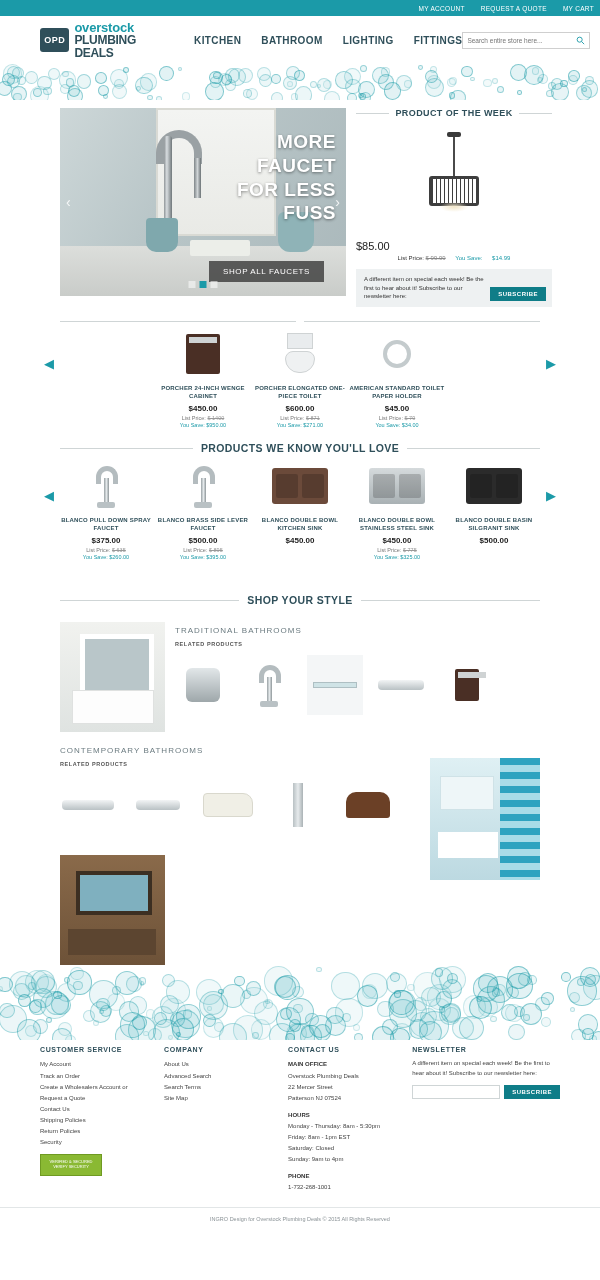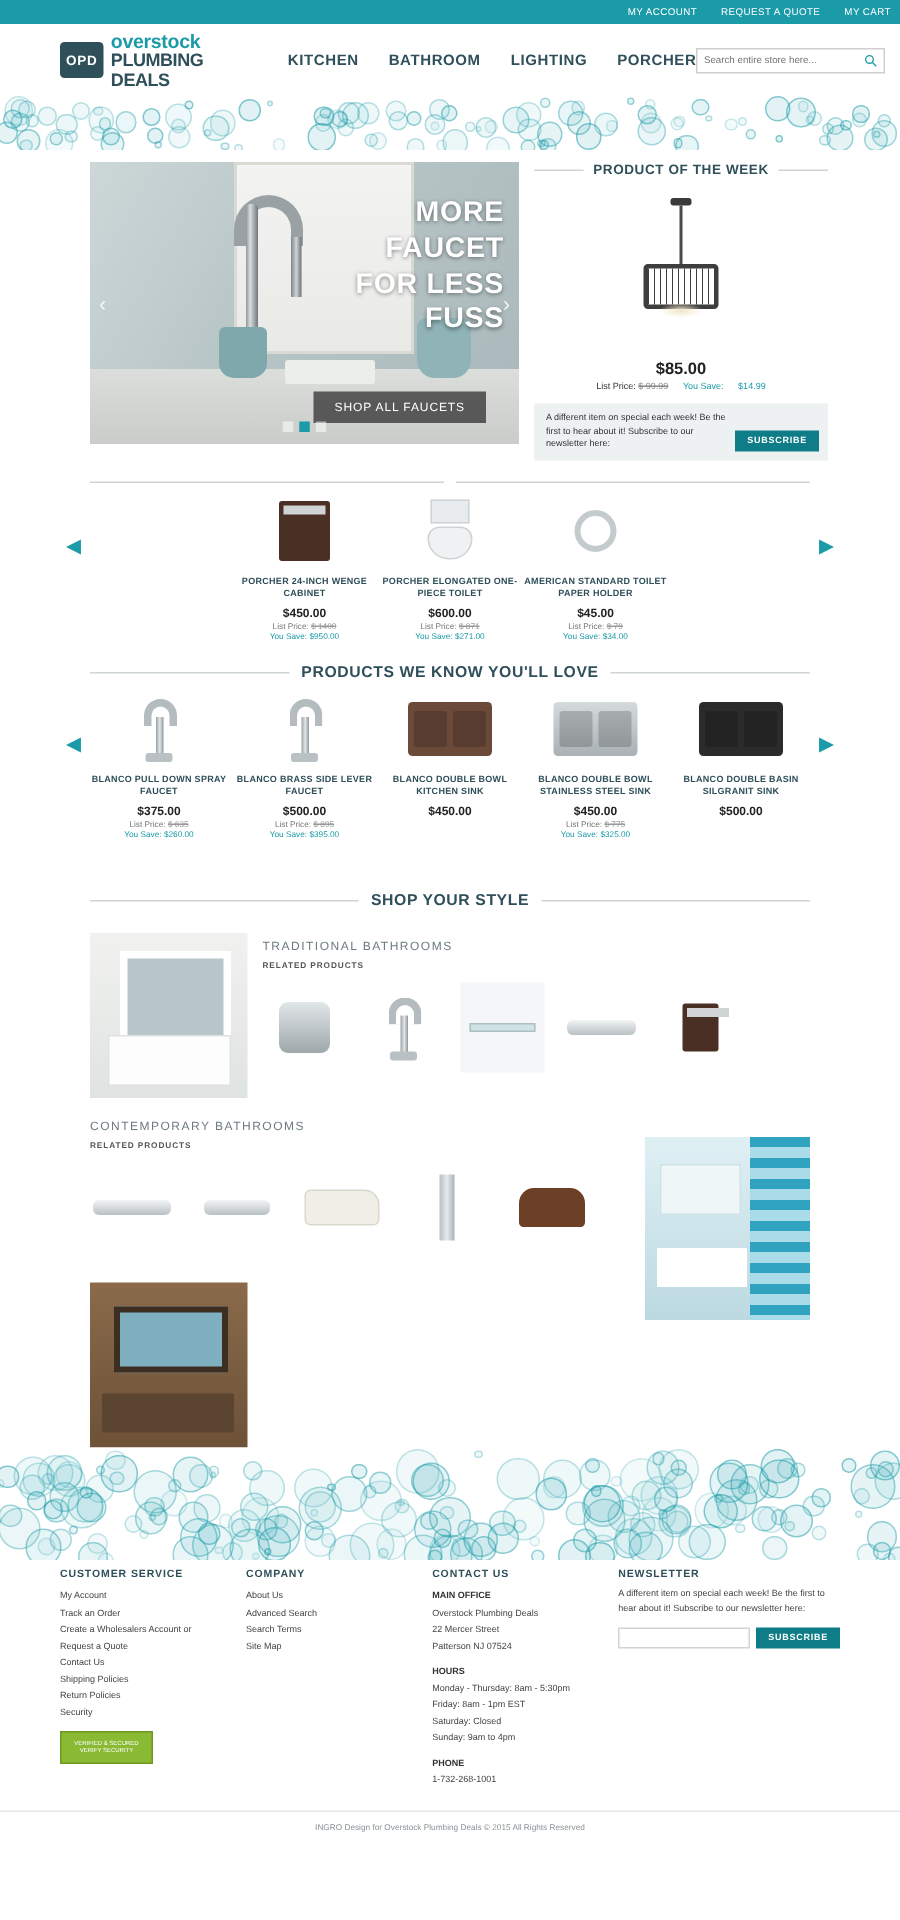--- a/index.html
+++ b/index.html
@@ -187,21 +187,21 @@
   .lamp .chain { position: absolute; left: 34px; top: 7px; width: 2px; height: 40px; background: #4a4a4a; }
   .lamp .drum {
     position: absolute; left: 10px; top: 46px; width: 50px; height: 30px;
     border: 3px solid #3e3e3e; border-radius: 3px;
     background: repeating-linear-gradient(90deg,#3e3e3e 0 1px,transparent 1px 4px);
   }
   .lamp .glow {
     position: absolute; left: 20px; top: 72px; width: 30px; height: 10px;
     background: radial-gradient(ellipse at center, #f3e7c9, transparent 70%);
   }
-  .potw-price { text-align: center; font-size: 11px; font-weight: bold; color: #222; margin-top: 4px; }
+  .potw-price { font-size: 11px; font-weight: normal; color: #222; margin-top: 4px; }
   .potw-sub { text-align: center; font-size: 6px; margin-top: 3px; }
   .potw-sub .strike { color: #888; text-decoration: line-through; }
   .potw-sub .save { color: #1b9aa8; margin-left: 8px; }
   .newsbox {
     margin-top: 8px; background: #eef1f2; padding: 6px 6px 6px 8px;
     display: flex; align-items: flex-end; gap: 6px;
   }
   .newsbox p { font-size: 6px; color: #333; line-height: 1.45; flex: 1; }
   .btn-teal {
     background: #0f7d88; color: #fff; font-size: 6px; font-weight: bold;
@@ -377,21 +377,21 @@
       </div>
       <div class="logo-text">
         <div class="l1">overstock</div>
         <div class="l2">PLUMBING DEALS</div>
       </div>
     </div>
     <nav class="mainnav">
       <a>KITCHEN</a>
       <a>BATHROOM</a>
       <a>LIGHTING</a>
-      <a>PORCHER</a>
+      <a>FITTINGS</a>
     </nav>
     <div class="searchbox">
       <input placeholder="Search entire store here..." style="">
       <svg class="search-ico" viewBox="0 0 16 16">
         <circle cx="6.5" cy="6.5" r="4.5" fill="none" stroke="#1b9aa8" stroke-width="1.6"></circle>
         <line x1="10" y1="10" x2="14.5" y2="14.5" stroke="#1b9aa8" stroke-width="1.6"></line>
       </svg>
     </div>
   </div>
 

